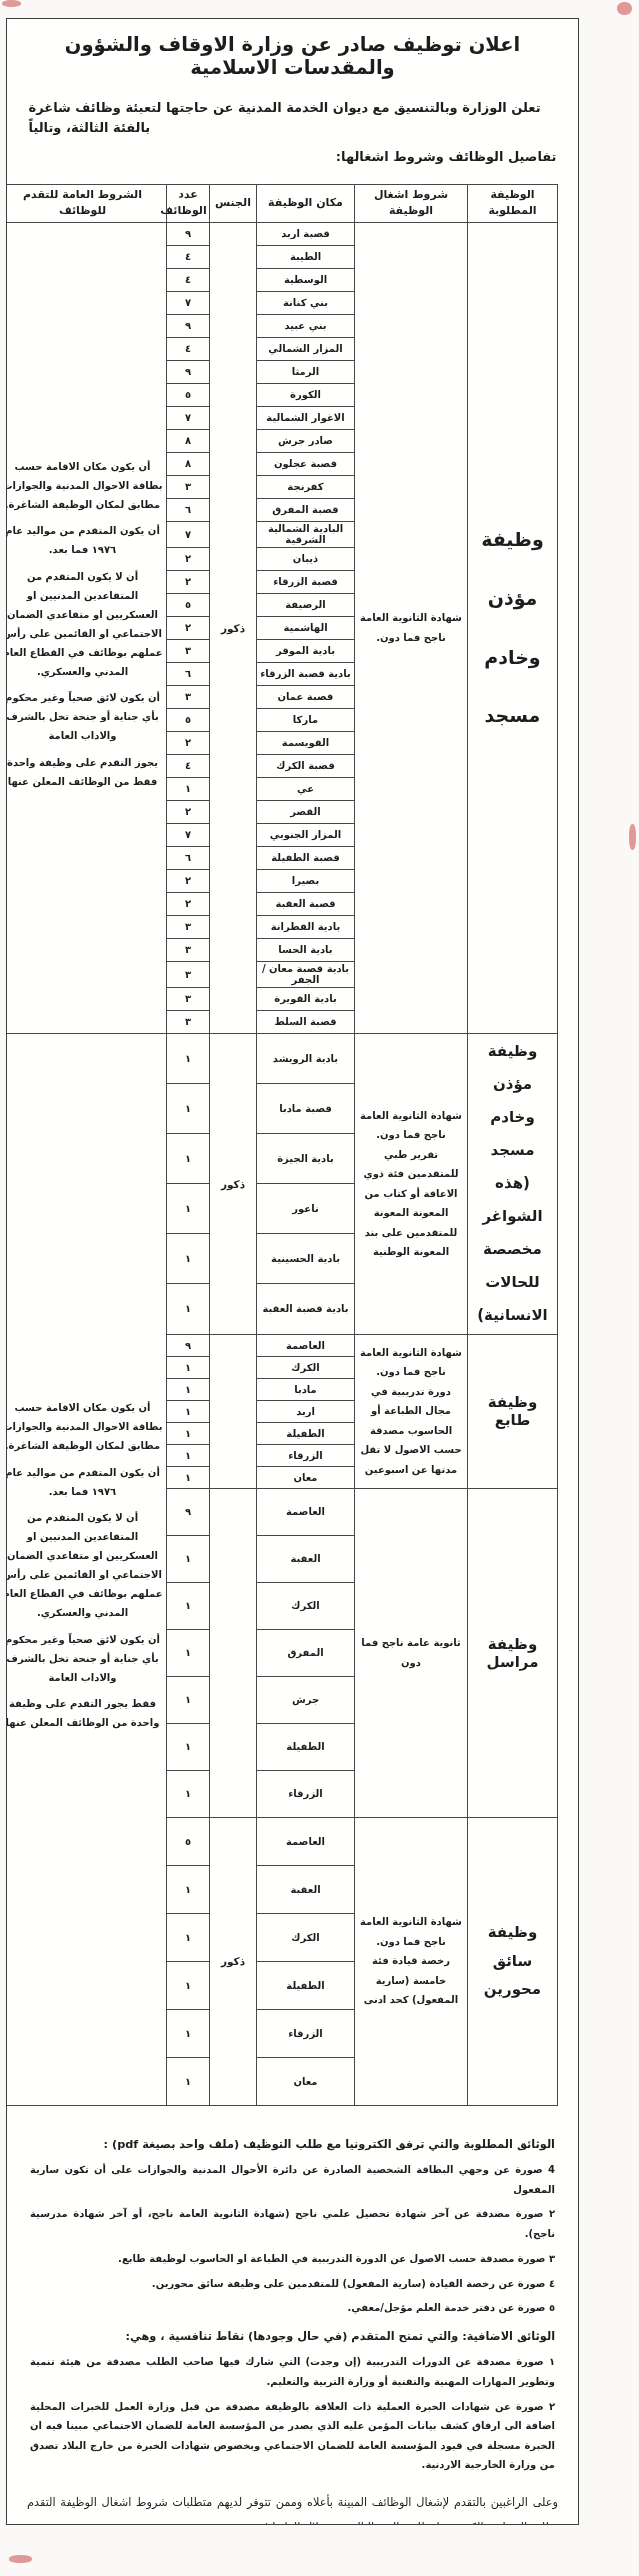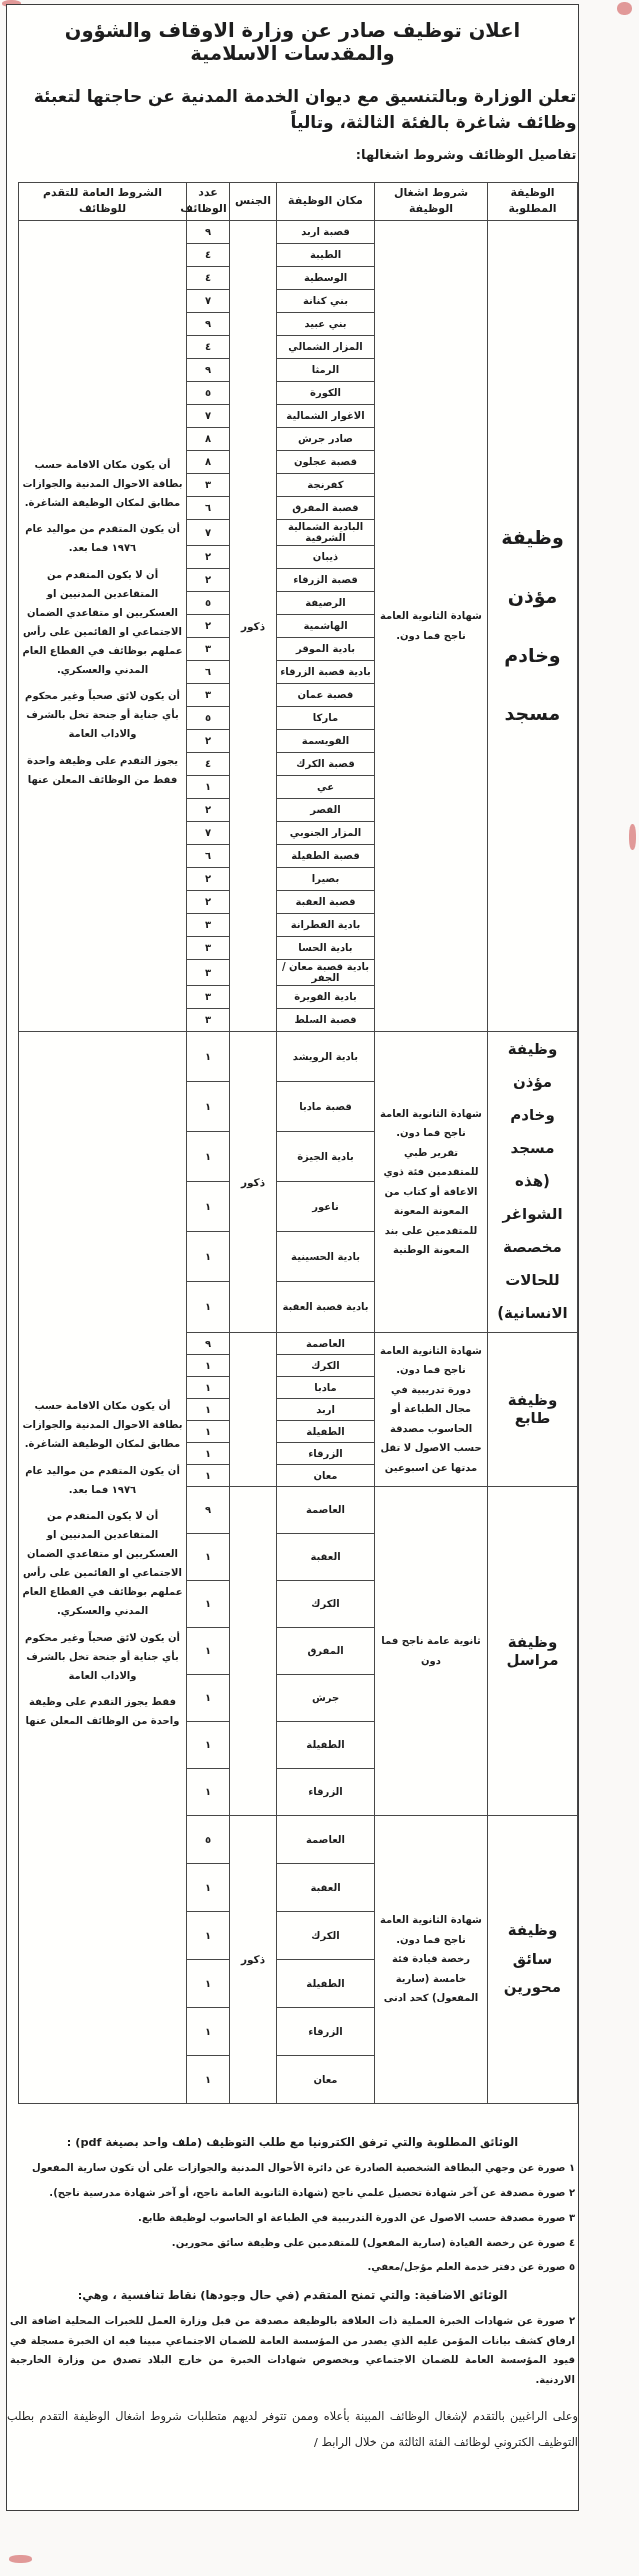--- a/index.html
+++ b/index.html
@@ -2,29 +2,29 @@
 <html lang="ar" dir="rtl" style="font-size:12px"><head>
 <meta charset="utf-8">
 <style>
   html,body{margin:0;padding:0;}
   body{
     width:639px;height:2576px;position:relative;overflow:hidden;
     background:#faf9f7;color:#1d1d1d;
     font-family:"DejaVu Sans",sans-serif;direction:rtl;
   }
   .page{
-    position:absolute;top:4px;left:6px;right:60px;height:2507px;
+    position:absolute;top:18px;left:6px;right:60px;height:2507px;
     border:1.5px solid #3d3d3d;background:#fffffd;box-sizing:border-box;
-    padding:0 0;overflow:hidden;
+    padding:0 20px;overflow:hidden;
   }
   .page-title{
     margin:13.5px 4.5px 0;text-align:center;
     font-size:19.5px;font-weight:700;letter-spacing:-0.4px;
   }
-  .intro-line{margin:19.5px 1.5px 0;font-size:17px;font-weight:700;text-align:right;line-height:1.5;}
+  .intro-line{margin:19.5px 1.5px 0;font-size:13px;font-weight:700;text-align:left;line-height:1.5;}
   .intro-line2{margin:12px 1.5px 0;font-size:13px;font-weight:700;text-align:right;}
   table.jobs{
     border-collapse:collapse;table-layout:fixed;width:558px;
     margin:19.5px 0 0 3px;
   }
   table.jobs th,table.jobs td{
     border:1.2px solid #474747;font-weight:700;vertical-align:middle;
     text-align:center;padding:1.5px 2.3px;box-sizing:border-box;
   }
   table.jobs thead th{height:38px;font-size:11px;line-height:1.5;}
@@ -40,21 +40,21 @@
   td.job-s2{font-size:15px;line-height:2.2;padding-top:10.5px;}
   td.job-s3,td.job-s4{font-size:15px;padding-top:16.5px;}
   td.job-s5{font-size:15px;line-height:1.9;padding-top:13.5px;}
   td.req-cell{
     vertical-align:top;padding:10.5px 4.5px 4.5px;font-size:10px;
     line-height:1.95;white-space:pre-line;
   }
   td.cond-cell{vertical-align:top;padding:12px 4.5px 4.5px;font-size:10px;line-height:1.9;}
   .cond-item{margin-bottom:7.5px;text-align:center;}
   .footer-block{margin:29px 3px 0;}
-  .f-lead{font-size:11.3px;font-weight:700;margin:9px 0 4.5px;text-align:center;line-height:1.8;}
+  .f-lead{font-size:11.3px;font-weight:700;margin:9px 0 4.5px;text-align:right;line-height:1.8;}
   .f-item{font-size:10px;font-weight:700;margin:5.3px 0;line-height:1.95;text-align:justify;text-align-last:right;}
   .f-link{font-size:11.3px;font-weight:400;margin:15px 0 0;line-height:2.25;text-align:justify;text-align-last:right;}
   .artifact{position:absolute;background:rgba(195,35,35,.45);border-radius:45%;}
   #art1{left:1.5px;top:0;width:19.5px;height:6.8px;}
   #art2{left:617px;top:1.5px;width:15px;height:13.5px;}
   #art3{left:629px;top:824px;width:6.8px;height:25.6px;}
   #art4{left:9px;top:2555px;width:22.6px;height:7.5px;}
 </style>
 </head>
 <body>
@@ -379,25 +379,26 @@
         </tr>
         <tr class="sec5">
           <td class="loc-cell">معان</td>
           <td class="cnt-cell">١</td>
         </tr>
       </tbody>
   </table>
 
   <div class="footer-block" id="footer-lines">
       <p class="f-lead">الوثائق المطلوبة والتي ترفق الكترونيا مع طلب التوظيف (ملف واحد بصيغة pdf) :</p>
-      <p class="f-item">١ صورة عن وجهي البطاقة الشخصية الصادرة عن دائرة الأحوال المدنية والجوازات على أن تكون سارية المفعول</p>
+      <p class="f-item">4 صورة عن وجهي البطاقة الشخصية الصادرة عن دائرة الأحوال المدنية والجوازات على أن تكون سارية المفعول</p>
       <p class="f-item">٢ صورة مصدقة عن آخر شهادة تحصيل علمي ناجح (شهادة الثانوية العامة ناجح، أو آخر شهادة مدرسية ناجح).</p>
       <p class="f-item">٣ صورة مصدقة حسب الاصول عن الدورة التدريبية في الطباعة او الحاسوب لوظيفة طابع.</p>
       <p class="f-item">٤ صورة عن رخصة القيادة (سارية المفعول) للمتقدمين على وظيفة سائق محورين.</p>
       <p class="f-item">٥ صورة عن دفتر خدمة العلم مؤجل/معفي.</p>
       <p class="f-lead">الوثائق الاضافية: والتي تمنح المتقدم (في حال وجودها) نقاط تنافسية ، وهي:</p>
+      <p class="f-item">١ صورة مصدقة عن الدورات التدريبية (إن وجدت) التي شارك فيها صاحب الطلب مصدقة من هيئة تنمية وتطوير المهارات المهنية والتقنية أو وزارة التربية والتعليم.</p>
       <p class="f-item">٢ صورة عن شهادات الخبرة العملية ذات العلاقة بالوظيفة مصدقة من قبل وزارة العمل للخبرات المحلية اضافة الى ارفاق كشف بيانات المؤمن عليه الذي يصدر من المؤسسة العامة للضمان الاجتماعي مبينا فيه ان الخبرة مسجلة في قيود المؤسسة العامة للضمان الاجتماعي وبخصوص شهادات الخبرة من خارج البلاد تصدق من وزارة الخارجية الاردنية.</p>
     </div>
 
   <p class="f-link"><span>وعلى الراغبين بالتقدم لإشغال الوظائف المبينة بأعلاه وممن تتوفر لديهم متطلبات شروط اشغال الوظيفة التقدم بطلب التوظيف الكتروني لوظائف الفئة الثالثة من خلال الرابط /</span></p>
 
 </div>
 
 
 </body></html>

